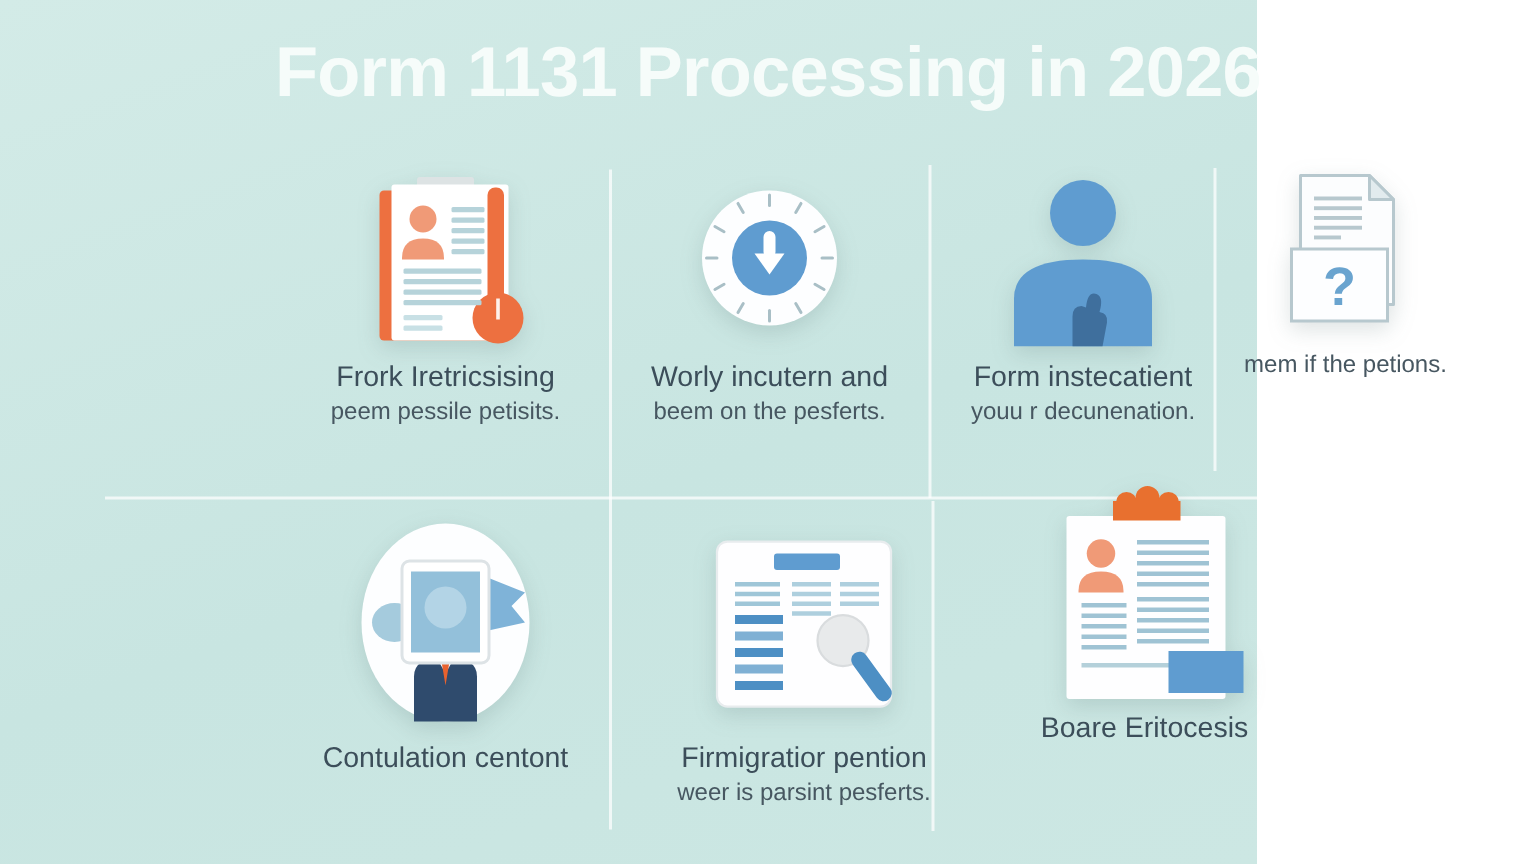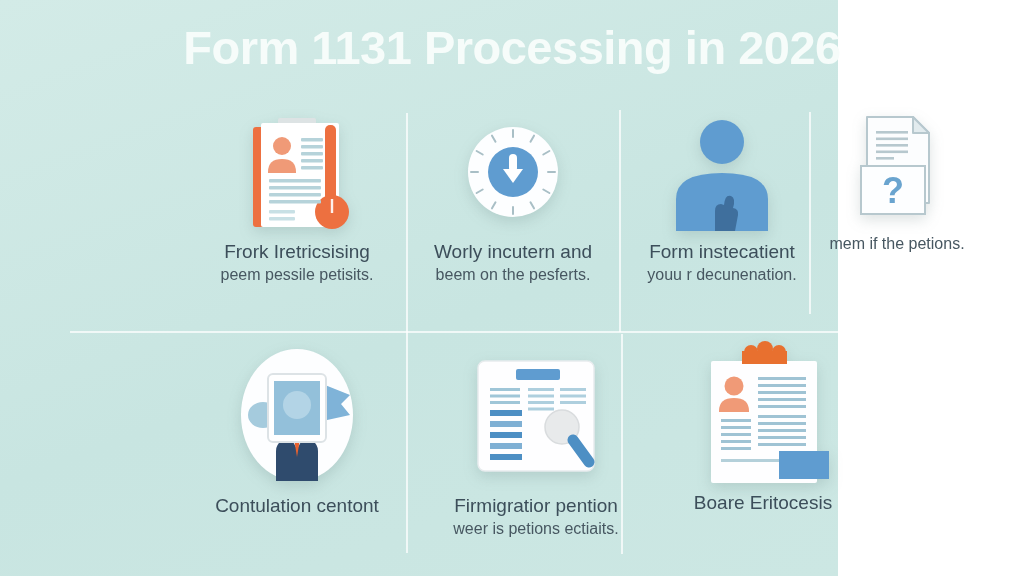--- a/index.html
+++ b/index.html
@@ -26,21 +26,21 @@
   .cell{
     position:absolute;display:flex;flex-direction:column;
     align-items:center;text-align:center;
   }
   .c1{left:147px;top:112px;width:300px;}
   .c2{left:383px;top:112px;width:260px;}
   .c3{left:617px;top:112px;width:210px;}
   .c4{left:797px;top:112px;width:200px;}
   .c5{left:147px;top:346px;width:300px;}
   .c6{left:406px;top:346px;width:260px;}
-  .c7{left:613px;top:343px;width:300px;text-align:center;}
+  .c7{left:613px;top:326px;width:300px;text-align:center;}
   .icon-box{
     height:120px;display:flex;align-items:center;justify-content:center;
   }
   .icon-box.tall{height:140px;}
   .icon-box svg{filter:drop-shadow(0 5px 7px rgba(70,100,100,0.18));}
   .cap1{
     display:block;margin-top:9px;font-size:19px;font-weight:400;
     color:#3c4e5a;line-height:22px;white-space:nowrap;
   }
   .cap2{
@@ -190,21 +190,21 @@
           <rect x="58" y="52.5" width="26" height="3"></rect>
           <rect x="90" y="33" width="26" height="3"></rect>
           <rect x="90" y="39.5" width="26" height="3"></rect>
           <rect x="90" y="46" width="26" height="3"></rect>
         </g>
         <circle cx="92" cy="72" r="17" fill="#e8eaeb" stroke="#d9dcde" stroke-width="1.5"></circle>
         <line x1="103" y1="85" x2="119" y2="107" stroke="#4d8fc4" stroke-width="11" stroke-linecap="round"></line>
       </svg>
     </div>
     <span class="cap1">Firmigratior pention</span>
-    <span class="cap2">weer is petions ectiaits.</span>
+    <span class="cap2">weer is parsint pesferts.</span>
   </div>
 
   <div class="cell c7">
     <div class="icon-box tall">
       <svg width="168" height="148" viewBox="0 0 168 148">
         <rect x="32" y="22" width="106" height="122" rx="2" fill="#fefeff"></rect>
         <g fill="#e8702f">
           <circle cx="72" cy="13" r="7"></circle>
           <circle cx="86" cy="10" r="8"></circle>
           <circle cx="100" cy="13" r="7"></circle>

